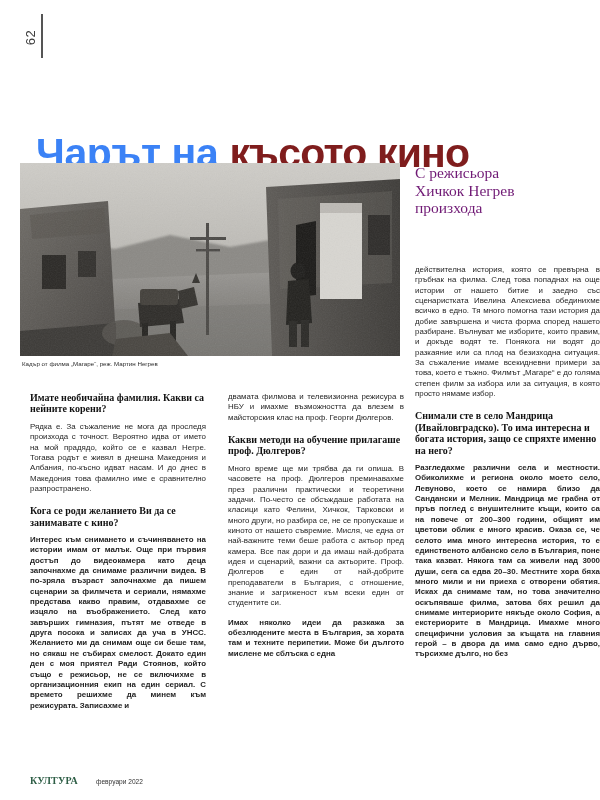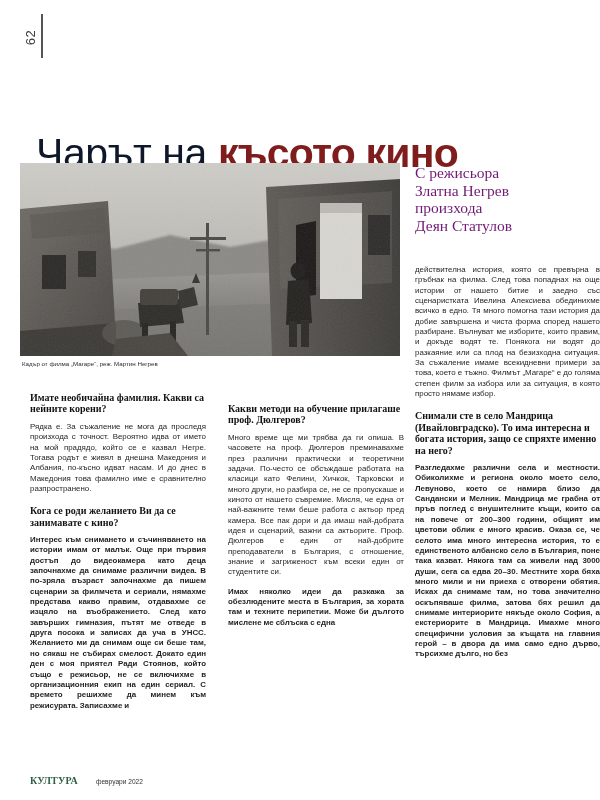--- a/index.html
+++ b/index.html
@@ -52,22 +52,22 @@
     left: 36px;
     top: 104px;
     width: 560px;
     font-family: "Liberation Sans", sans-serif;
     font-size: 41px;
     line-height: 44px;
     white-space: nowrap;
     letter-spacing: -0.4px;
   }
   .headline .light {
-    font-weight: 400;
-    color: #0f172a;
+    font-weight: 700;
+    color: #3b82f6;
   }
   .headline .heavy {
     font-weight: 700;
     color: #7f1d1d;
     letter-spacing: -0.8px;
   }
 
   
   .photo-wrap {
     position: absolute;
@@ -255,33 +255,33 @@
 
       <rect x="0" y="0" width="380" height="193" filter="url(#grain)" fill="#ffffff" opacity=".5"></rect>
     </svg>
   </div>
 </div>
 
 <div class="caption">Кадър от филма „Магаре“, реж. Мартин Негрев</div>
 
 <div class="deck">
   <div>С режисьора</div>
-  <div>Златна Негрев</div>
+  <div>Хичкок Негрев</div>
   <div>произхода</div>
-  <div>Деян Статулов</div>
 </div>
 
 <div class="col" id="col1">
   <p class="q">Имате необичайна фамилия. Какви са нейните корени?</p>
   <p class="a">Рядка е. За съжаление не мога да проследя произхода с точност. Вероятно идва от името на мой прадядо, който се е казвал Негре. Тогава родът е живял в днешна Македония и Албания, по-късно идват насам. И до днес в Македония това фамилно име е сравнително разпространено.</p>
   <p class="q spaced">Кога се роди желанието Ви да се занимавате с кино?</p>
   <p class="a">Интерес към снимането и съчиняването на истории имам от малък. Още при първия достъп до видеокамера като деца започнахме да снимаме различни видеа. В по-зряла възраст започнахме да пишем сценарии за филмчета и сериали, нямахме представа какво правим, отдавахме се изцяло на въображението. След като завърших гимназия, пътят ме отведе в друга посока и записах да уча в УНСС. Желанието ми да снимам още си беше там, но сякаш не събирах смелост. Докато един ден с моя приятел Ради Стоянов, който също е режисьор, не се включихме в организационния екип на един сериал. С времето решихме да минем към режисурата. Записахме и</p>
 </div>
 
 <div class="col" id="col2">
+  <p class="a">двамата филмова и телевизионна режисура в НБУ и имахме възможността да влезем в майсторския клас на проф. Георги Дюлгеров.</p>
   <p class="q spaced">Какви методи на обучение прилагаше проф. Дюлгеров?</p>
   <p class="a">Много време ще ми трябва да ги опиша. В часовете на проф. Дюлгеров преминавахме през различни практически и теоретични задачи. По-често се обсъждаше работата на класици като Фелини, Хичкок, Тарковски и много други, но разбира се, не се пропускаше и киното от нашето съвремие. Мисля, че една от най-важните теми беше работа с актьор пред камера. Все пак дори и да имаш най-добрата идея и сценарий, важни са актьорите. Проф. Дюлгеров е един от най-добрите преподаватели в България, с отношение, знание и загриженост към всеки един от студентите си.</p>
   <p class="a">Имах няколко идеи да разкажа за обезлюдените места в България, за хората там и техните перипетии. Може би дългото мислене ме сблъска с една</p>
 </div>
 
 <div class="col" id="col3">
   <p class="a">действителна история, която се превърна в гръбнак на филма. След това попаднах на още истории от нашето битие и заедно със сценаристката Ивелина Алексиева обединихме всичко в едно. Тя много помогна тази история да добие завършена и чиста форма според нашето разбиране. Вълнуват ме изборите, които правим, и докъде водят те. Понякога ни водят до разкаяние или са плод на безизходна ситуация. За съжаление имаме всекидневни примери за това, което е тъжно. Филмът „Магаре“ е до голяма степен филм за избора или за ситуация, в която просто нямаме избор.</p>
   <p class="q spaced">Снимали сте в село Мандрица (Ивайловградско). То има интересна и богата история, защо се спряхте именно на него?</p>
   <p class="a">Разгледахме различни села и местности. Обиколихме и региона около моето село, Левуново, което се намира близо да Сандански и Мелник. Мандрица ме грабна от пръв поглед с внушителните къщи, които са на повече от 200–300 години, общият им цветови облик е много красив. Оказа се, че селото има много интересна история, то е единственото албанско село в България, поне така казват. Някога там са живели над 3000 души, сега са едва 20–30. Местните хора бяха много мили и ни приеха с отворени обятия. Исках да снимаме там, но това значително оскъпяваше филма, затова бях решил да снимаме интериорите някъде около София, а екстериорите в Мандрица. Имахме много специфични условия за къщата на главния герой – в двора да има само едно дърво, търсихме дълго, но без</p>
 </div>

